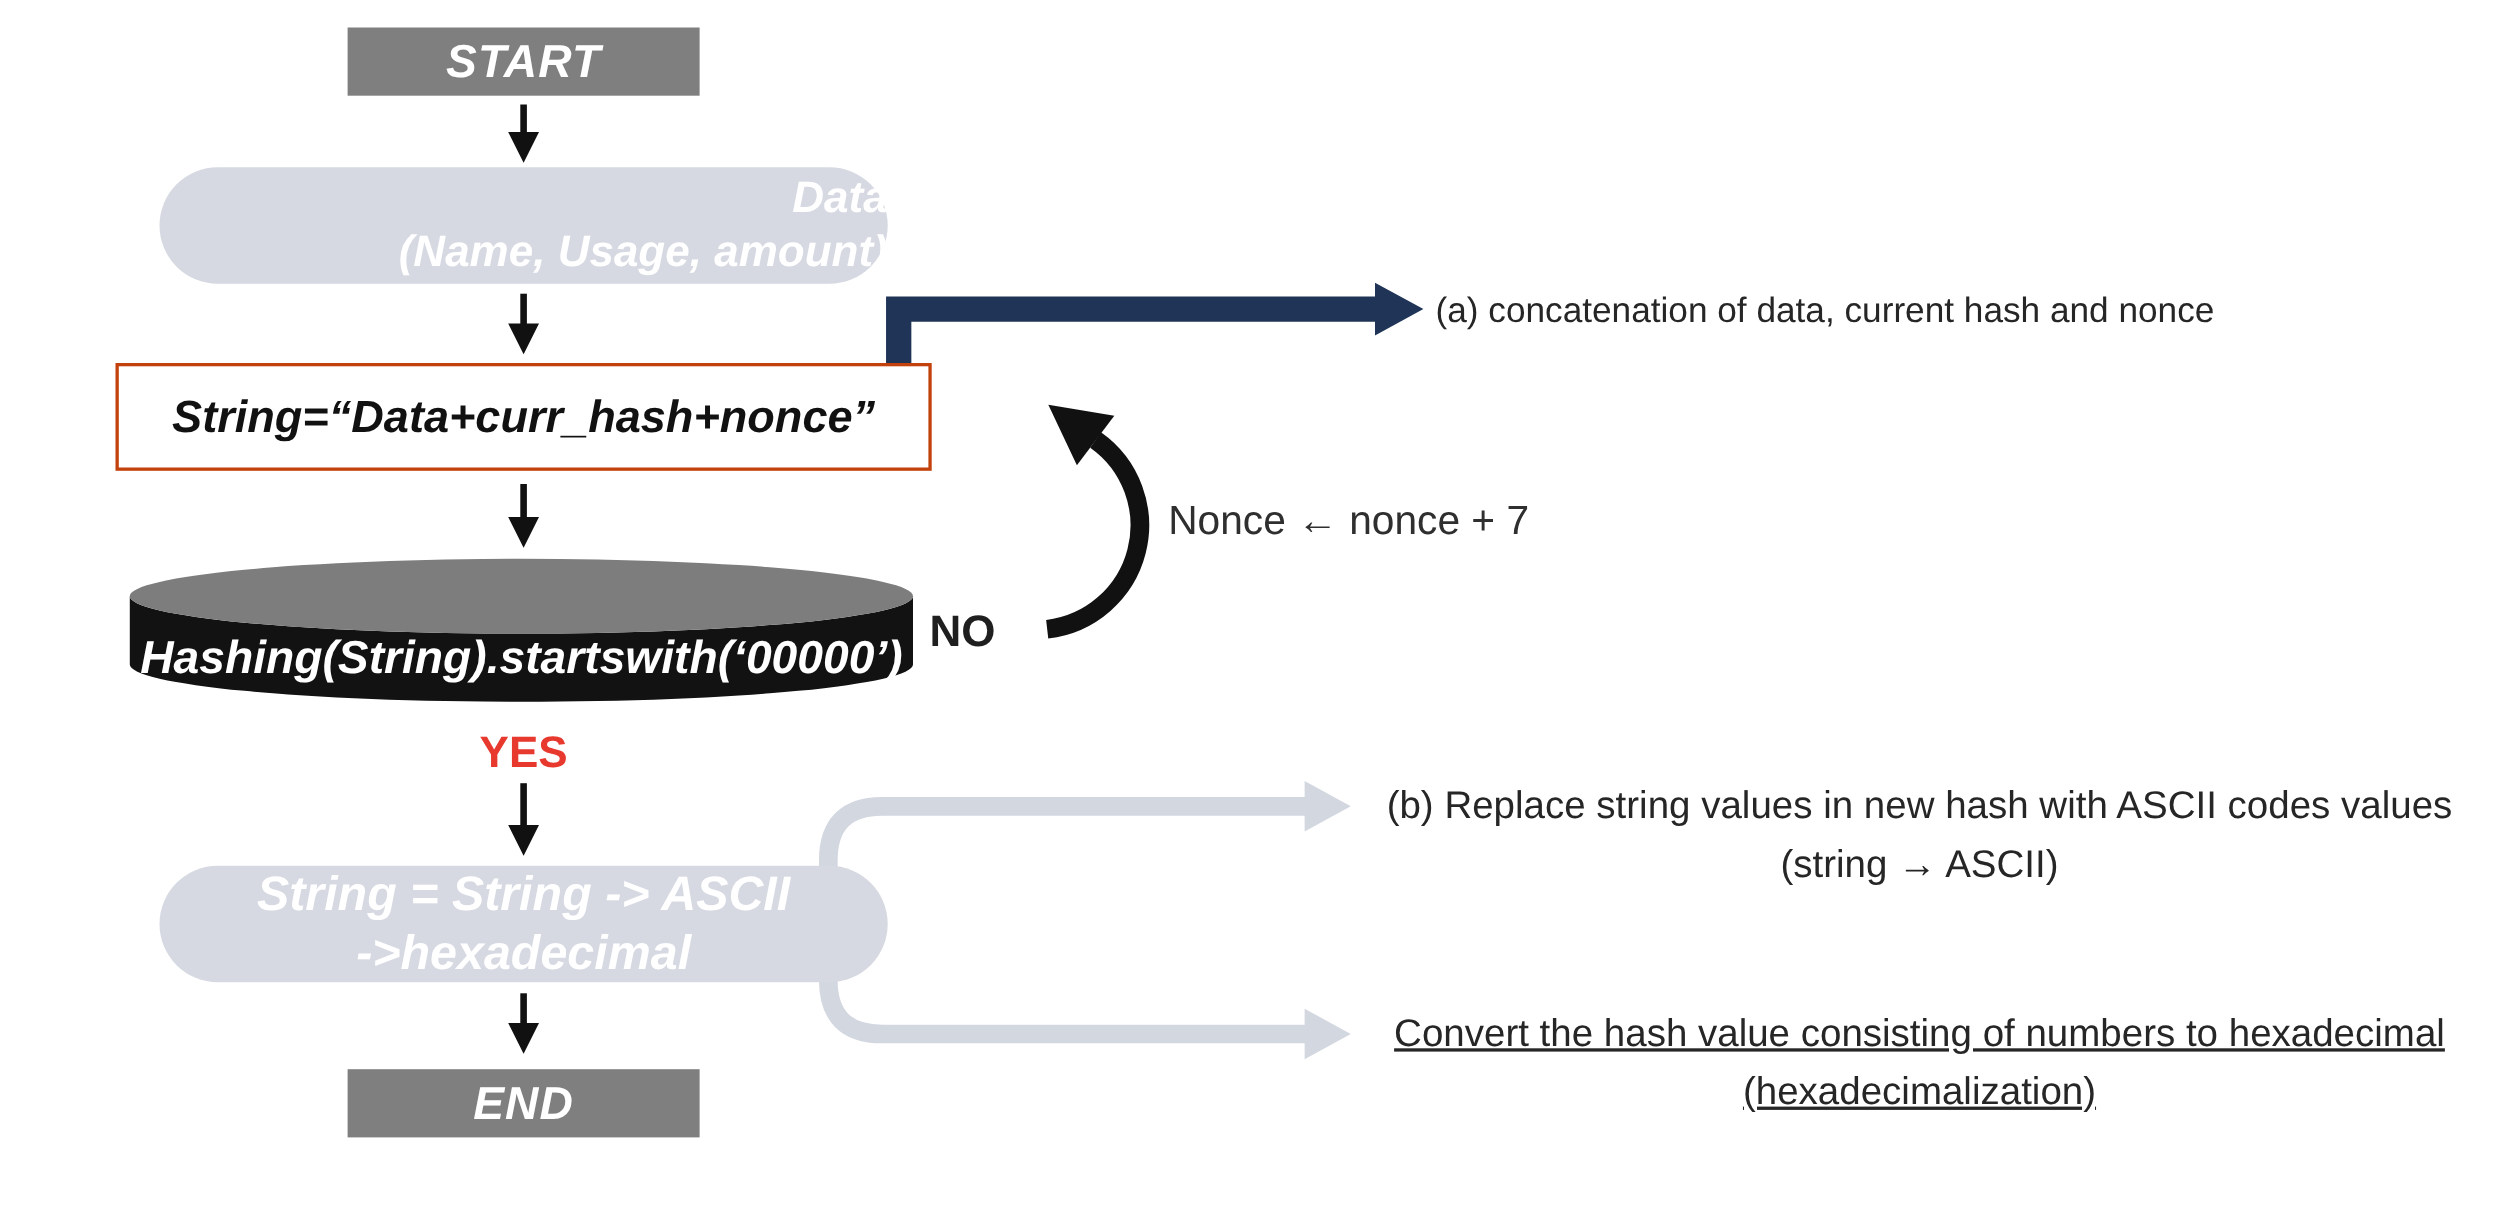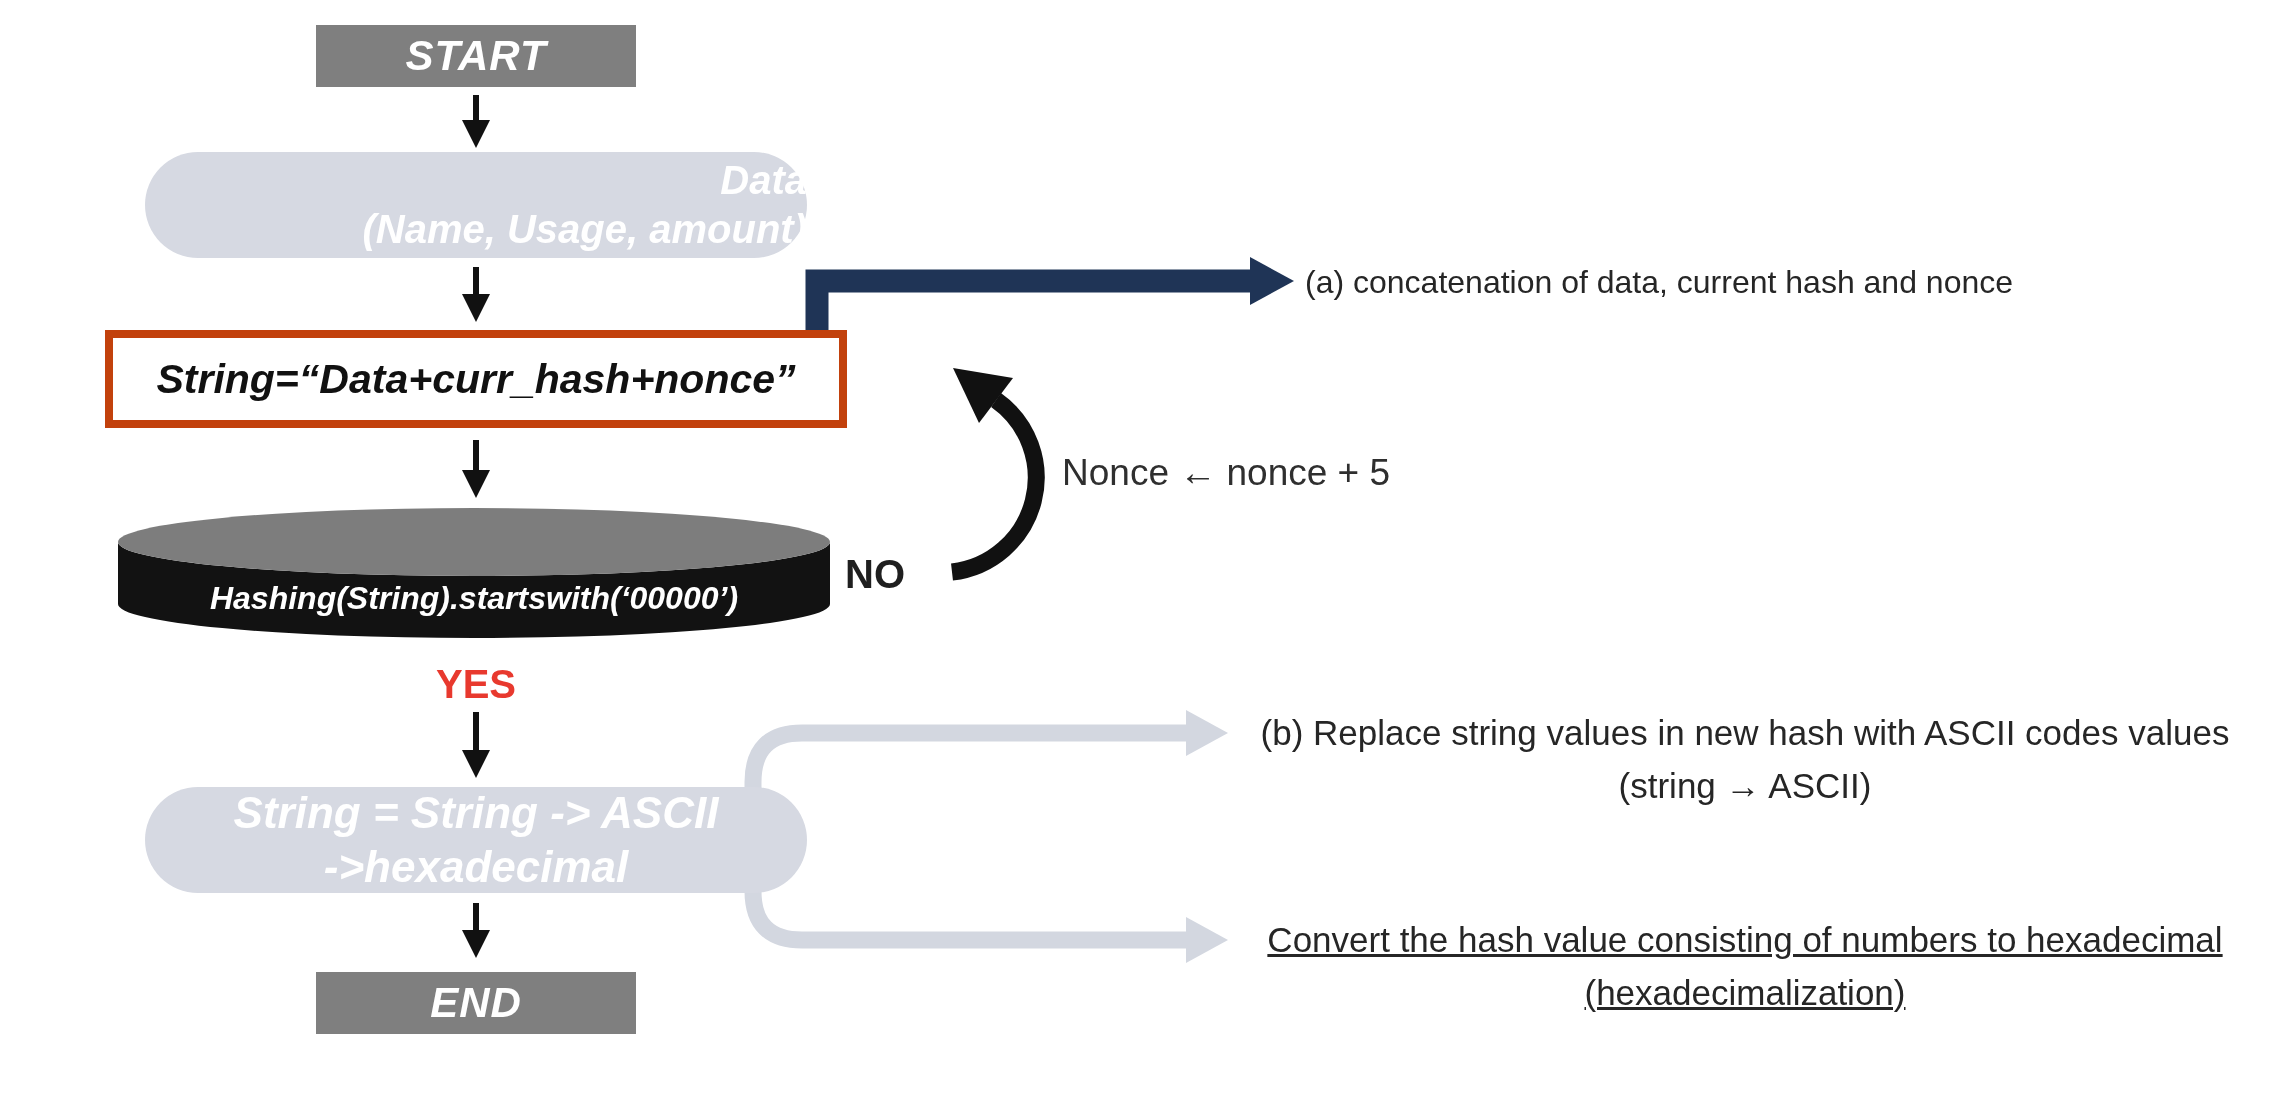--- a/index.html
+++ b/index.html
@@ -12,26 +12,26 @@
   .terminal{
     background:#7f7f7f;color:#ffffff;display:flex;align-items:center;justify-content:center;
     font-style:italic;font-weight:bold;font-size:42px;letter-spacing:1px;
   }
   .pill{
     background:#d6d9e2;color:#ffffff;border-radius:53px;display:flex;flex-direction:column;
     align-items:center;justify-content:center;font-style:italic;font-weight:bold;font-size:40px;
     line-height:1.22;text-align:center;
   }
   .process-box{
-    background:#ffffff;border:8px solid #c2410c;display:flex;align-items:center;justify-content:center;
+    background:#ffffff;border:3px solid #c2410c;display:flex;align-items:center;justify-content:center;
     color:#111111;font-style:italic;font-weight:bold;font-size:41px;
   }
   .cyl-text{
     display:flex;align-items:center;justify-content:center;color:#ffffff;
-    font-style:italic;font-weight:bold;font-size:32px;white-space:nowrap;
+    font-style:italic;font-weight:bold;font-size:42px;white-space:nowrap;
   }
   .decision-word{font-weight:bold;font-size:40px;color:#1f1f1f;}
   .yes-word{color:#e8392e;}
   .note{color:#262626;font-size:35px;line-height:1.5;}
   .note.center{text-align:center;}
   .nonce-note{color:#2f2f2f;font-size:37px;white-space:nowrap;}
 </style>
 </head>
 <body>
 
@@ -97,21 +97,21 @@
 
   <div class="abs cyl-text" style="left:128px;top:568px;width:692px;height:60px;">
     <span>Hashing(String).startswith(‘00000’)</span>
   </div>
 
   <div class="abs decision-word" style="left:845px;top:552px;width:100px;">
     <span>NO</span>
   </div>
 
   <div class="abs nonce-note" style="left:1062px;top:452px;">
-    <span>Nonce ← nonce + 5</span>
+    <span>Nonce ← nonce + 7</span>
   </div>
 
   <div class="abs decision-word yes-word" style="left:406px;top:662px;width:140px;text-align:center;">
     <span>YES</span>
   </div>
 
   <div class="abs pill" style="left:145px;top:787px;width:662px;height:106px;font-size:44px;font-style:italic;">
     <span>String = String -&gt; ASCII</span>
     <span>-&gt;hexadecimal</span>
   </div>

